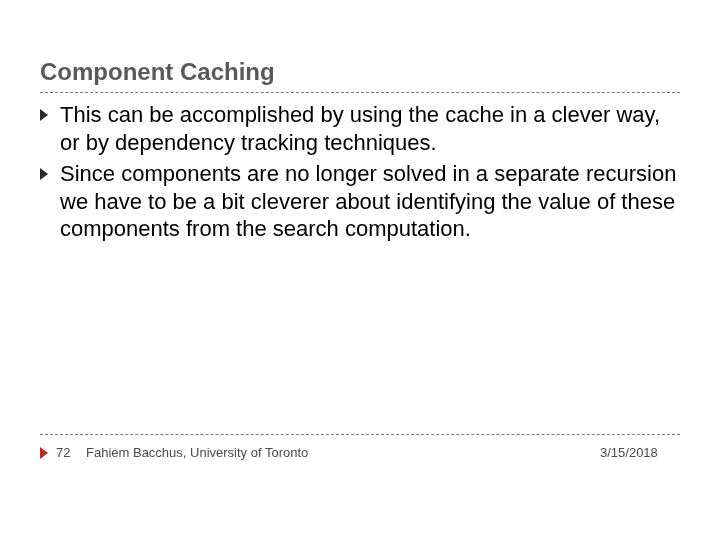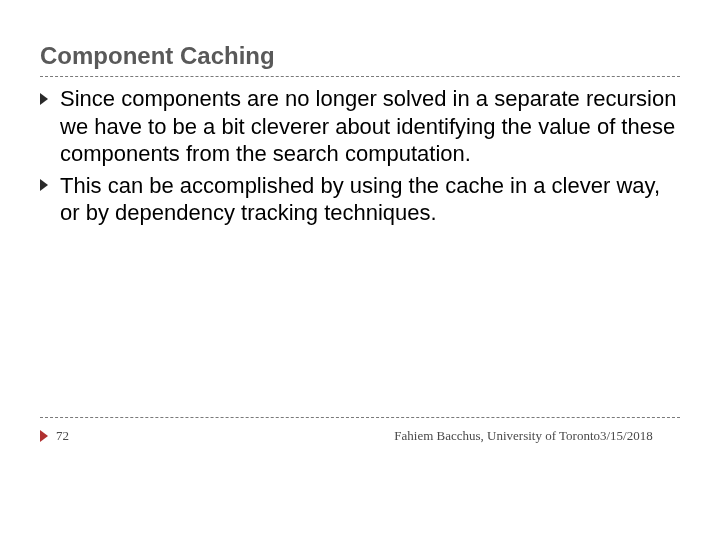--- a/index.html
+++ b/index.html
@@ -11,20 +11,21 @@
     background: #ffffff;
     color: #1a1a1a;
     overflow: hidden;
   }
   .slide {
     box-sizing: border-box;
     width: 720px;
     height: 468px;
     padding: 42px 40px 20px 40px;
     position: relative;
+    margin-top: 16px;
   }
   .title {
     font-size: 24px;
     font-weight: bold;
     color: #595959;
     margin: 0 0 6px 0;
   }
   hr.dashed-top, hr.dashed-bottom {
     border: none;
     border-top: 1px dashed #7a7a7a;
@@ -49,21 +50,20 @@
     height: 0;
     border-top: 6px solid transparent;
     border-bottom: 6px solid transparent;
     border-left: 8px solid #2a2a2a;
   }
   .footer {
     position: absolute;
     left: 40px;
     right: 40px;
     bottom: 24px;
-    font-family: Liberation Serif, serif;
   }
   .footer hr.dashed-bottom {
     margin-bottom: 10px;
   }
   .footer-row {
     display: flex;
     align-items: center;
     font-size: 13px;
     color: #4a4a4a;
   }
@@ -71,40 +71,40 @@
     width: 0;
     height: 0;
     border-top: 6px solid transparent;
     border-bottom: 6px solid transparent;
     border-left: 8px solid #b03030;
     margin-right: 8px;
   }
   .page-num { min-width: 30px; }
   .footer-center {
     flex: 1;
-    text-align: right;
+    text-align: left;
   }
   .footer-date { text-align: left; min-width: 80px; }
 </style>
 </head>
 <body>
 
 <div class="slide">
 
   <h1 class="title">Component Caching</h1>
   <hr class="dashed-top">
 
   <div class="body">
     <div class="bullet">
       <span class="arrow"></span>
-      <span>Since components are no longer solved in a separate recursion we have to be a bit cleverer about identifying the value of these components from the search computation.</span>
+      <span>This can be accomplished by using the cache in a clever way, or by dependency tracking techniques.</span>
     </div>
     <div class="bullet">
       <span class="arrow"></span>
-      <span>This can be accomplished by using the cache in a clever way, or by dependency tracking techniques.</span>
+      <span>Since components are no longer solved in a separate recursion we have to be a bit cleverer about identifying the value of these components from the search computation.</span>
     </div>
   </div>
 
   <div class="footer">
     <hr class="dashed-bottom">
     <div class="footer-row">
       <span class="page-marker"></span>
       <span class="page-num">72</span>
       <span class="footer-center">Fahiem Bacchus, University of Toronto</span>
       <span class="footer-date">3/15/2018</span>

